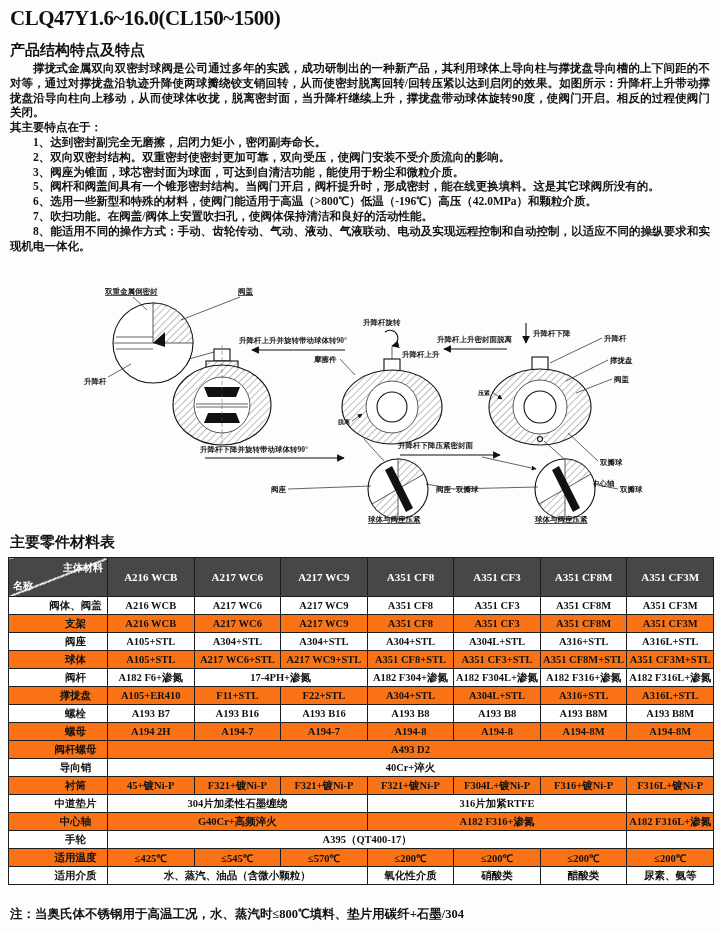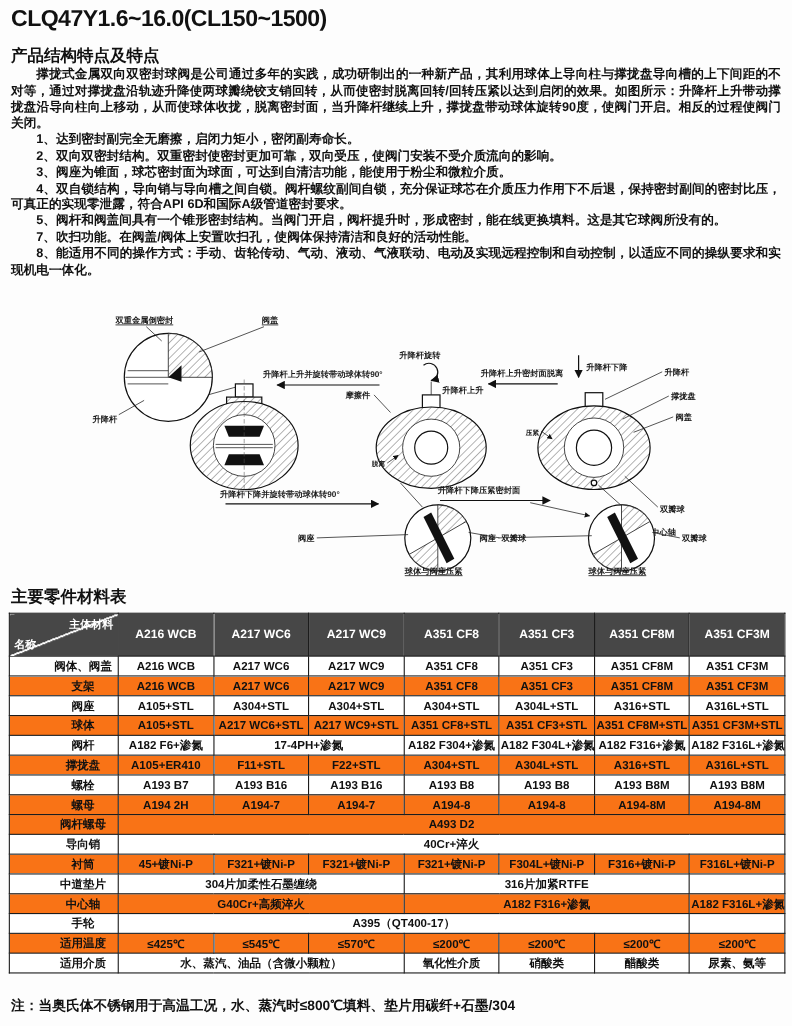--- a/index.html
+++ b/index.html
@@ -1,17 +1,17 @@
 <!DOCTYPE html>
 <html><head>
 <meta charset="utf-8">
 <style>
   html,body{margin:0;padding:0;background:#888;}
   .page{position:relative;width:720px;height:933px;background:#fdfdfd;overflow:hidden;
-        font-family:Liberation Sans, sans-serif;color:#111;}
+        font-family:Liberation Serif, serif;color:#111;}
   .title{position:absolute;left:10px;top:6px;font-size:21px;font-weight:bold;letter-spacing:-0.5px;white-space:nowrap;}
   .sec-heading{position:absolute;left:10px;font-size:15px;font-weight:bold;white-space:nowrap;}
   .sec1{top:41px;text-align:right;}
   .sec2{top:533px;}
   .body-text{position:absolute;left:10px;right:10px;top:61px;font-size:11.5px;font-weight:bold;
              line-height:14.8px;text-align:justify;}
   .body-text p{margin:0;}
   .ind{text-indent:2em;}
   .diagram{position:absolute;left:0;top:281px;width:720px;height:252px;}
   .diagram text{font-size:7.5px;font-weight:bold;fill:#1a1a1a;}
@@ -39,25 +39,26 @@
 </head>
 <body>
 
 <div class="page">
 
   <div class="title">CLQ47Y1.6~16.0(CL150~1500)</div>
   <div class="sec-heading sec1">产品结构特点及特点</div>
 
   <div class="body-text">
     <p class="ind">撑拢式金属双向双密封球阀是公司通过多年的实践，成功研制出的一种新产品，其利用球体上导向柱与撑拢盘导向槽的上下间距的不对等，通过对撑拢盘沿轨迹升降使两球瓣绕铰支销回转，从而使密封脱离回转/回转压紧以达到启闭的效果。如图所示：升降杆上升带动撑拢盘沿导向柱向上移动，从而使球体收拢，脱离密封面，当升降杆继续上升，撑拢盘带动球体旋转90度，使阀门开启。相反的过程使阀门关闭。</p>
+    <p>其主要特点在于：</p>
     <p class="ind">1、达到密封副完全无磨擦，启闭力矩小，密闭副寿命长。</p>
     <p class="ind">2、双向双密封结构。双重密封使密封更加可靠，双向受压，使阀门安装不受介质流向的影响。</p>
     <p class="ind">3、阀座为锥面，球芯密封面为球面，可达到自清洁功能，能使用于粉尘和微粒介质。</p>
-    <p class="ind">4、双自锁结构，导向销与导向槽之间自锁。阀杆螺纹副间自锁，充分保证球芯在介质压力作用下不后退，保持密封副间的密封比压，可真正的实现零泄露，符合API 6D和国际A级管道密封要求。</p>
     <p class="ind">5、阀杆和阀盖间具有一个锥形密封结构。当阀门开启，阀杆提升时，形成密封，能在线更换填料。这是其它球阀所没有的。</p>
+    <p class="ind">6、选用一些新型和特殊的材料，使阀门能适用于高温（&gt;800℃）低温（-196℃）高压（42.0MPa）和颗粒介质。</p>
     <p class="ind">7、吹扫功能。在阀盖/阀体上安置吹扫孔，使阀体保持清洁和良好的活动性能。</p>
     <p class="ind">8、能适用不同的操作方式：手动、齿轮传动、气动、液动、气液联动、电动及实现远程控制和自动控制，以适应不同的操纵要求和实现机电一体化。</p>
   </div>
 
   <svg class="diagram" viewBox="0 0 720 252">
     <defs>
       <pattern id="hatch" width="5" height="5" patternTransform="rotate(45)" patternUnits="userSpaceOnUse">
         <rect width="5" height="5" fill="#fff"></rect>
         <line x1="0" y1="0" x2="0" y2="5" stroke="#777" stroke-width="1"></line>
       </pattern>

